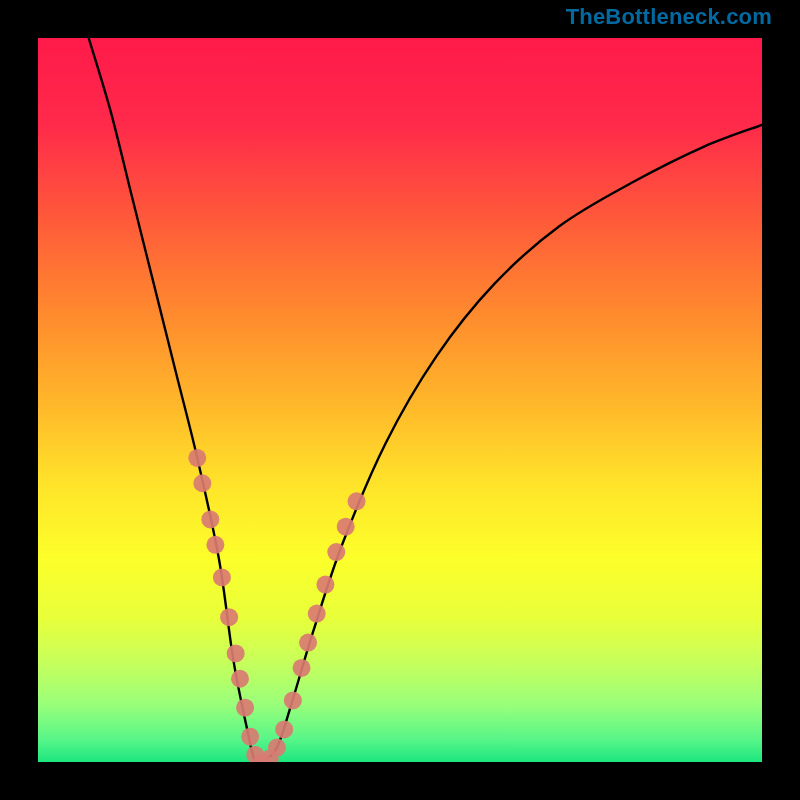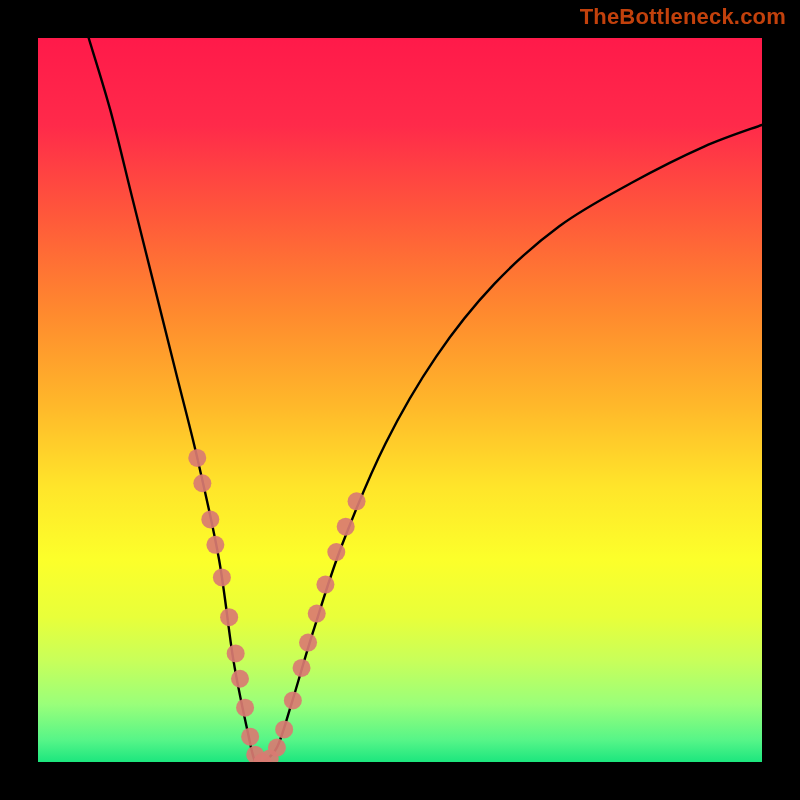--- a/index.html
+++ b/index.html
@@ -13,22 +13,22 @@
   }
   .outer {
     position: relative;
     width: 800px;
     height: 800px;
     background: #000;
   }
   .watermark {
     position: absolute;
     top: 4px;
-    right: 14px;
-    color: #c2410c;
+    right: 28px;
+    color: #0369a1;
     font-size: 22px;
     font-weight: 600;
     letter-spacing: 0.2px;
     z-index: 10;
   }
   .plot-area {
     position: absolute;
     left: 38px;
     top: 38px;
     width: 724px;

